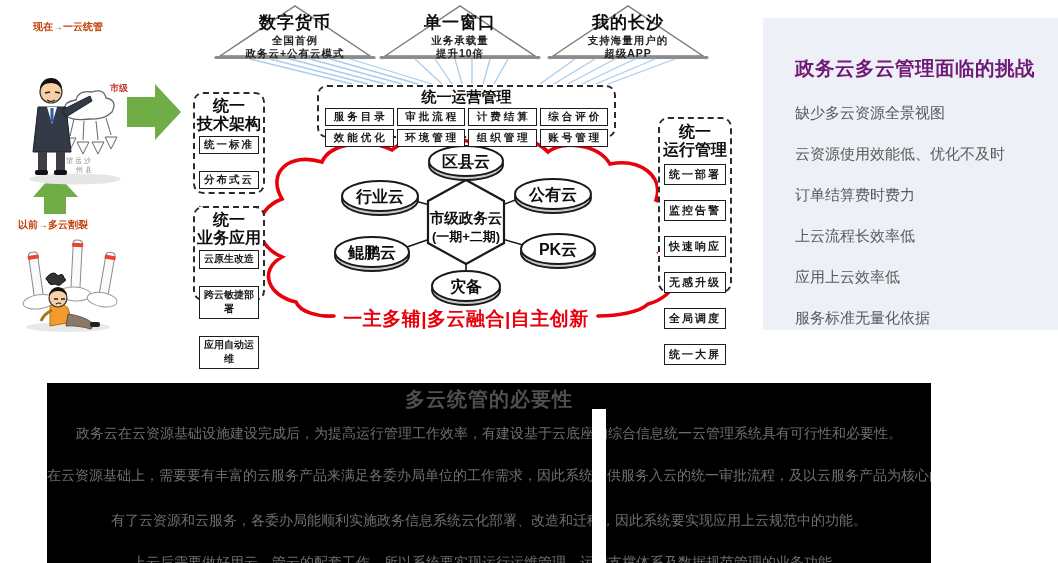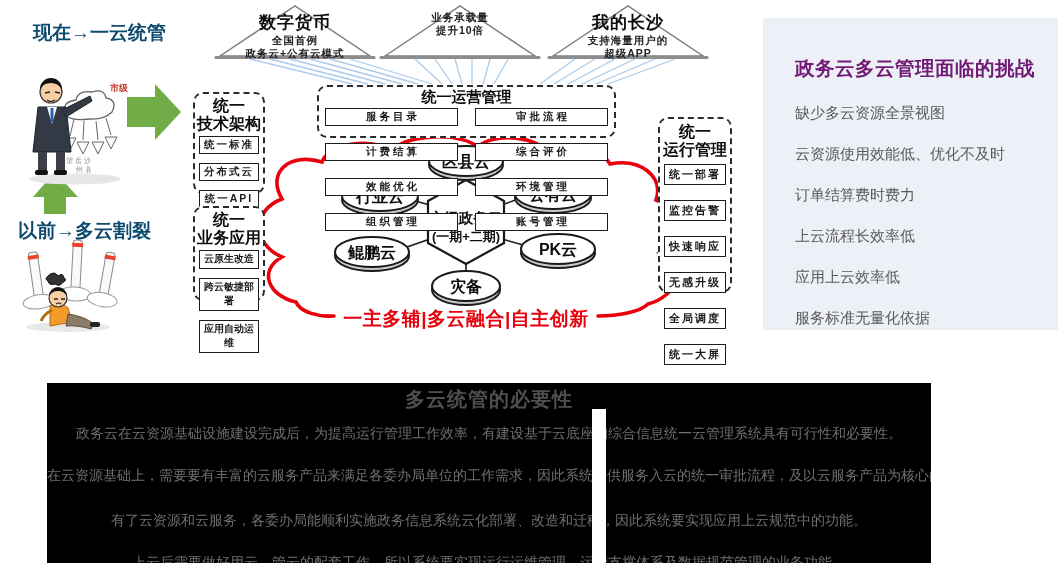--- a/index.html
+++ b/index.html
@@ -1,38 +1,38 @@
 <!DOCTYPE html>
 <html><head>
 <meta charset="utf-8">
 <style>
   html,body{margin:0;padding:0;background:#fff;}
   #stage{position:relative;width:1058px;height:563px;background:#ffffff;overflow:hidden;
          font-family:"Liberation Sans","DejaVu Sans",sans-serif;}
   .abs{position:absolute;}
   
-  .side-label{font-size:19px;font-weight:bold;color:#0c4a6e;white-space:nowrap;}
+  .side-label{font-size:10px;font-weight:bold;color:#c2410c;white-space:nowrap;}
   
   .pyr-text{width:160px;text-align:center;}
   .pyr-title{font-size:17px;font-weight:bold;color:#0d0d0d;letter-spacing:1px;}
   .pyr-sub{font-size:10.5px;font-weight:bold;color:#222;line-height:12.5px;letter-spacing:1px;}
   
   .dash-box{border:2px dashed #2b2b2b;border-radius:10px;background:#fff;box-sizing:border-box;}
   .dash-title{font-weight:bold;color:#0d0d0d;text-align:center;line-height:1.12;}
   .chip{border:1.5px solid #1d1d1d;background:#fff;text-align:center;font-weight:bold;color:#1a1a1a;}
   
   #ops-box{left:317px;top:85px;width:299px;height:53px;padding-top:2px;}
   #ops-box .dash-title{font-size:15px;}
-  #ops-grid{display:grid;grid-template-columns:repeat(2,1fr);gap:17px;padding:2px 6px 4px 6px;}
+  #ops-grid{display:grid;grid-template-columns:repeat(4,1fr);gap:3px;padding:2px 6px 4px 6px;}
   #ops-grid .chip{font-size:10.5px;letter-spacing:3px;padding:1px 0 1px 3px;}
   
   #tech-box{left:193px;top:92px;width:72px;height:102px;padding-top:3px;}
   #biz-box{left:193px;top:206px;width:72px;height:95px;padding-top:3px;}
   #tech-box .dash-title,#biz-box .dash-title,#run-box .dash-title{font-size:16px;}
-  .vstack{display:flex;flex-direction:column;gap:9px;padding:3px 4px 0 4px;}
+  .vstack{display:flex;flex-direction:column;gap:17px;padding:3px 4px 0 4px;}
   #tech-box .chip{font-size:10.5px;letter-spacing:2px;padding:1px 0;}
   #biz-box .chip{font-size:10px;letter-spacing:0;padding:1.5px 0;}
   
   #run-box{left:658px;top:117px;width:74px;height:176px;padding-top:4px;}
   #run-box .vstack{gap:15px;padding-top:5px;}
   #run-box .chip{font-size:11px;letter-spacing:2px;padding:2px 0;}
   
   #slogan{left:336px;top:306px;width:260px;text-align:center;font-size:19px;font-weight:bold;
           color:#e8000d;letter-spacing:0.5px;white-space:nowrap;}
   
@@ -212,20 +212,21 @@
 
   <div class="abs side-label" style="left:33px;top:20px">现在→一云统管</div>
   <div class="abs side-label" style="left:18px;top:218px">以前→多云割裂</div>
 
   <div class="abs pyr-text" style="left:215px;top:11px">
     <div class="pyr-title">数字货币</div>
     <div class="pyr-sub">全国首例</div>
     <div class="pyr-sub">政务云+公有云模式</div>
   </div>
   <div class="abs pyr-text" style="left:380px;top:11px">
+    <div class="pyr-title">单一窗口</div>
     <div class="pyr-sub">业务承载量</div>
     <div class="pyr-sub">提升10倍</div>
   </div>
   <div class="abs pyr-text" style="left:548px;top:11px">
     <div class="pyr-title">我的长沙</div>
     <div class="pyr-sub">支持海量用户的</div>
     <div class="pyr-sub">超级APP</div>
   </div>
 
   <div class="abs dash-box" id="ops-box">

